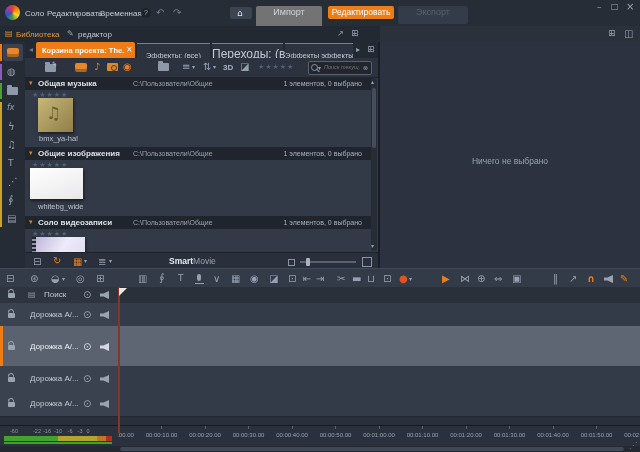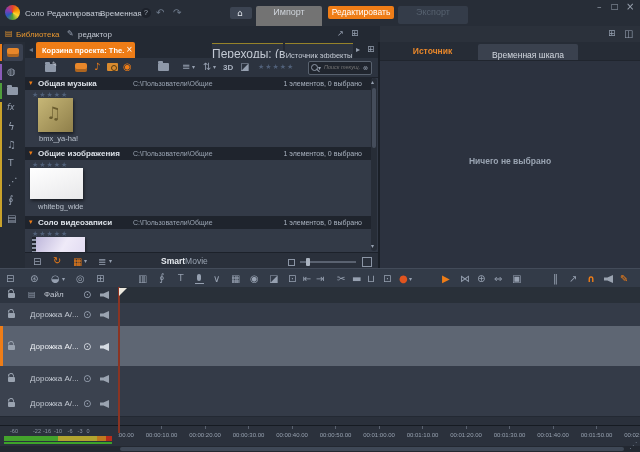--- a/index.html
+++ b/index.html
@@ -84,25 +84,28 @@
   </div>
 
   <div class="ab" style="left:25px;top:42px;width:353px;height:226px;background:#333a47;">
 
     <div class="ab" style="left:0;top:0;width:353px;height:16px;background:#232933;">
       <span class="ic" style="left:4px;top:4px;font-size:8px;color:#6b7686;">◂</span>
       <div class="ab" style="left:11px;top:0;width:99px;height:16px;background:#ef7d17;border-radius:2px 2px 0 0;">
         <span class="ab ttxt" style="left:6px;top:4px;width:82px;font-size:7.5px;font-weight:bold;color:#fff;">Корзина проекта: The...</span>
         <span class="ic" style="left:90px;top:4px;font-size:8px;color:#fff;">×</span>
       </div>
+      <div class="ab" style="left:112px;top:1px;width:73px;height:15px;background:#2d3440;border-top:1px solid #96832a;text-align:center;">
+        <span class="ttxt" style="font-size:7.5px;line-height:14px;">Эффекты: (все)</span>
+      </div>
       <div class="ab" style="left:187px;top:1px;width:71px;height:15px;background:#2d3440;border-top:1px solid #96832a;text-align:center;">
         <span class="ttxt" style="font-size:12px;line-height:14px;">Переходы: (все)</span>
       </div>
       <div class="ab ttxt" style="left:260px;top:1px;width:68px;height:15px;background:#2d3440;border-top:1px solid #96832a;text-align:center;">
-        <span style="font-size:7.5px;line-height:14px;white-space:nowrap;">Источник эффекты</span>
+        <span style="font-size:7.5px;line-height:14px;white-space:nowrap;">Эффекты эффекты</span>
       </div>
       <span class="ic" style="left:331px;top:4px;font-size:8px;">▸</span>
       <span class="ic" style="left:342px;top:3px;font-size:9px;">⊞</span>
     </div>
 
     <div class="ab" style="left:0;top:16px;width:353px;height:19px;background:#2c333f;border-bottom:1px solid #1d222b;">
       <span class="fld" style="left:20px;top:6px;"></span>
       <span class="ic" style="left:27px;top:3px;font-size:6px;color:#c9ced8;">✎</span>
       <span class="binic" style="left:50px;top:5px;"></span>
       <span class="ic org" style="left:69px;top:4px;">♪</span>
@@ -166,41 +169,35 @@
       </div>
     </div>
 
     <div class="ab" style="left:0;top:210px;width:353px;height:16px;background:#2a303b;border-top:1px solid #1c212a;">
       <span class="ic" style="left:8px;top:4px;">⊟</span>
       <span class="ic org" style="left:28px;top:3px;">↻</span>
       <span class="ic org" style="left:48px;top:4px;">▦</span>
       <span class="ic" style="left:59px;top:5px;font-size:6px;">▾</span>
       <span class="ic" style="left:73px;top:4px;">≣</span>
       <span class="ic" style="left:84px;top:5px;font-size:6px;">▾</span>
-      <span class="ab" style="left:136px;top:3px;font-size:8.5px;">
+      <span class="ab" style="left:144px;top:3px;font-size:8.5px;">
         <b style="color:#e6eaef;">Smart</b><span style="color:#9aa4b2;">Movie</span>
       </span>
       <span class="ab" style="left:263px;top:6px;width:5px;height:5px;border:1px solid #8b95a5;"></span>
       <div class="ab" style="left:275px;top:8px;width:56px;height:2px;background:#5a6270;">
         <div class="ab" style="left:6px;top:-3px;width:4px;height:8px;background:#aab3c0;border-radius:1px;"></div>
       </div>
       <span class="ab" style="left:337px;top:4px;width:8px;height:8px;border:1px solid #8b95a5;"></span>
     </div>
   </div>
 
   <div class="ab" style="left:378px;top:42px;width:2px;height:226px;background:#1a1f27;"></div>
 
   <div class="ab" style="left:380px;top:42px;width:260px;height:226px;background:#2c323f;">
-    <div class="ab" style="left:0;top:0;width:260px;height:18px;background:#262c36;border-bottom:1px solid #20252e;">
-      <span class="ab" style="left:20px;top:4px;width:65px;text-align:center;font-size:8.5px;font-weight:bold;color:#e8872a;">Источник</span>
-      <div class="ab" style="left:98px;top:2px;width:100px;height:16px;background:#3a414e;border-radius:2px 2px 0 0;text-align:center;">
-        <span style="font-size:8.5px;line-height:16px;color:#d5dae2;">Временная шкала</span>
-      </div>
-    </div>
-    <div class="ab" style="left:0;top:18px;width:260px;height:208px;font-weight:bold;">
+    <div class="ab" style="left:0;top:18px;width:260px;height:208px;">
       <span class="ab" style="left:0;top:96px;width:260px;text-align:center;font-size:8.5px;color:#9aa4b2;">Ничего не выбрано</span>
     </div>
   </div>
 
   <div class="ab" style="left:0;top:268px;width:640px;height:19px;background:#333b48;border-top:1px solid #434b59;">
     <span class="ic" style="left:6px;top:5px;">⊟</span>
     <span class="ic" style="left:30px;top:5px;">⊛</span>
     <span class="ic" style="left:51px;top:5px;">◒</span>
     <span class="ic" style="left:62px;top:7px;font-size:6px;">▾</span>
     <span class="ic" style="left:76px;top:5px;">◎</span>
@@ -240,21 +237,21 @@
     <div class="ab" style="left:118px;top:16px;width:522px;height:23px;background:#343b48;border-bottom:1px solid #232933;"></div>
     <div class="ab" style="left:118px;top:39px;width:522px;height:40px;background:#5e6673;border-bottom:1px solid #232933;"></div>
     <div class="ab" style="left:118px;top:79px;width:522px;height:25px;background:#343b48;border-bottom:1px solid #232933;"></div>
     <div class="ab" style="left:118px;top:104px;width:522px;height:25px;background:#343b48;border-bottom:1px solid #232933;"></div>
 
     <div class="ab" style="left:0;top:0;width:118px;height:16px;background:#2e3541;border-bottom:1px solid #232933;">
       <span class="lck" style="left:8px;top:6px;">
           <i></i>
         </span>
       <span class="ic" style="left:28px;top:4px;font-size:8px;">▤</span>
-      <span class="ab" style="left:44px;top:3px;font-size:8px;">Файл</span>
+      <span class="ab" style="left:44px;top:3px;font-size:8px;">Поиск</span>
       <span class="ic" style="left:83px;top:3px;">⊙</span>
       <span class="spk" style="left:100px;top:4px;"></span>
     </div>
 
     <div class="ab" style="left:0;top:16px;width:118px;height:23px;background:#3b424f;border-bottom:1px solid #232933;">
       <span class="lck" style="left:8px;top:10px;">
           <i></i>
         </span>
       <span class="ab ttxt" style="left:30px;top:7px;width:52px;font-size:8px;">Дорожка А/...</span>
       <span class="ic" style="left:83px;top:7px;">⊙</span>

